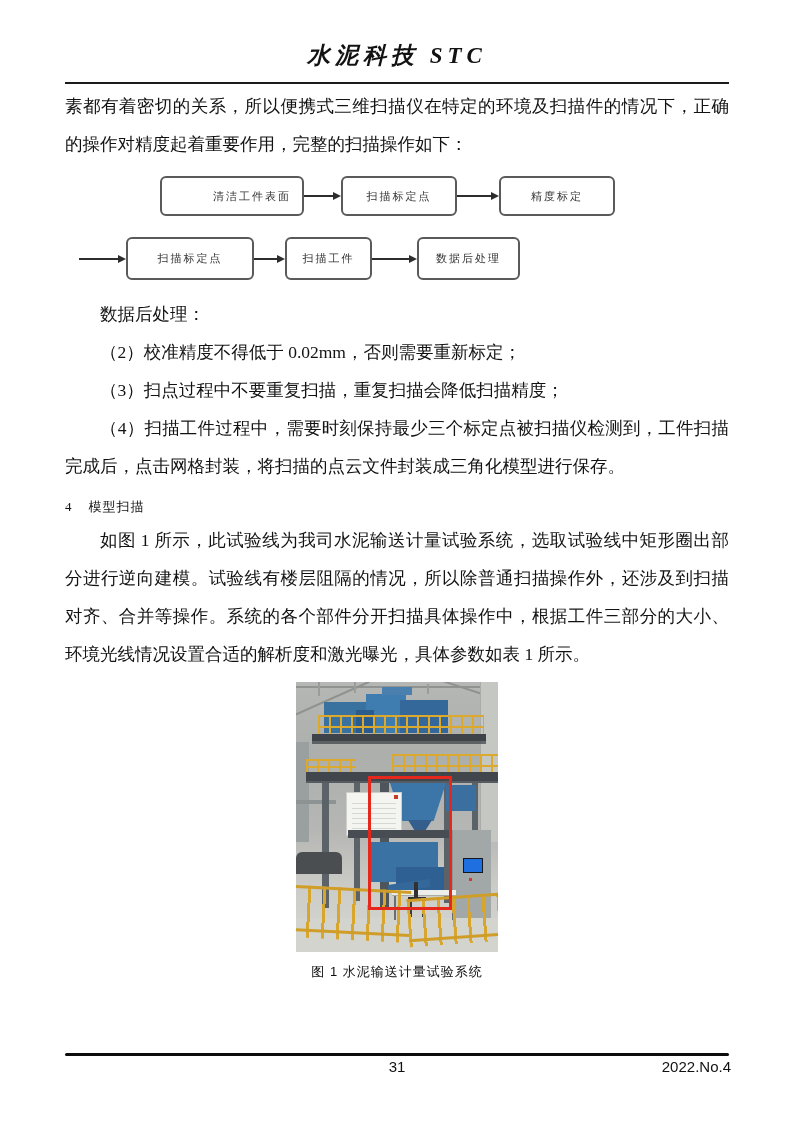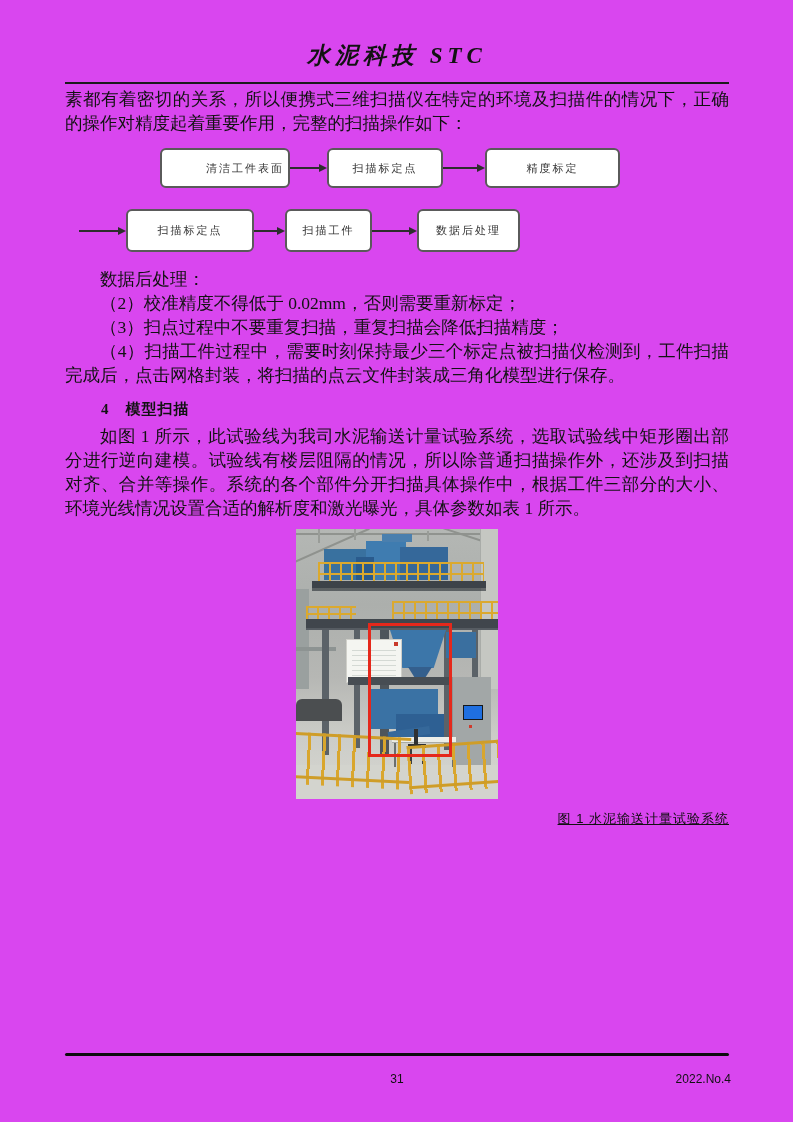--- a/index.html
+++ b/index.html
@@ -1,26 +1,26 @@
 <!DOCTYPE html>
 <html><head>
 <meta charset="utf-8">
 <style>
   html,body{margin:0;padding:0;background:#e8e8e8;}
-  .page{width:793px;height:1122px;position:relative;background:#d946ef;margin:0 auto;
+  .page{width:793px;height:1122px;position:relative;background:#ffffff;margin:0 auto;
         font-family:"Liberation Serif","DejaVu Serif",serif;color:#121212;overflow:hidden;}
   .content{position:absolute;left:65px;top:0;width:664px;}
 
   
   .journal-title{text-align:center;font-size:23px;font-weight:bold;font-style:italic;
                  letter-spacing:5px;padding-top:40px;}
   .header-rule{height:2px;background:#1b1b1b;margin-top:11px;}
 
   
-  .body-text{font-size:17.5px;line-height:24px;text-align:justify;}
+  .body-text{font-size:17.5px;line-height:38px;text-align:justify;}
   .intro{margin-top:3px;}
 
   
   .flowchart{margin-top:13px;font-family:"Liberation Sans","DejaVu Sans",sans-serif;}
   .flow-row{display:flex;align-items:center;}
   .flow-row.row1{margin-left:95px;}
   .flow-row.row2{margin-top:21px;margin-left:14px;}
   .flow-box{border:2px solid #5a5a5a;border-radius:6px;background:#fff;display:flex;
             align-items:center;justify-content:center;font-size:11px;color:#333;
             letter-spacing:2px;box-sizing:border-box;flex:none;}
@@ -29,73 +29,73 @@
   .arrow{display:flex;align-items:center;flex:none;}
   .arrow-shaft{height:2px;background:#2d2d2d;}
   .arrow-head{width:0;height:0;border-left:8px solid #2d2d2d;
               border-top:4.5px solid transparent;border-bottom:4.5px solid transparent;}
 
   
   .notes{margin-top:15px;}
   .notes p{margin:0;text-indent:2em;}
 
   
-  .section-heading{font-family:"Liberation Sans","DejaVu Sans",sans-serif;font-weight:bold;
-                   font-size:15px;margin-top:13px;letter-spacing:1px;margin-left:36px;}
+  .section-heading{font-family:"Liberation Sans","DejaVu Sans",sans-serif;font-weight:normal;
+                   font-size:13px;margin-top:13px;letter-spacing:1px;}
   .section-heading .num{margin-right:16px;font-family:"Liberation Serif",serif;}
   .section-para{margin:5px 0 0 0;text-indent:2em;}
 
   
-  .figure{margin-top:9px;text-align:right;text-decoration:underline;}
+  .figure{margin-top:9px;text-align:center;}
   .photo{width:202px;height:270px;margin:0 auto;position:relative;overflow:hidden;
          background:linear-gradient(180deg,#b4b7b4 0%,#acafac 28%,#b6b7b4 55%,#cbccc7 76%,#d7d7d2 100%);}
   .a{position:absolute;}
   .railing{background:
      linear-gradient(#dba92e,#dba92e) 0 0/100% 2px no-repeat,
      linear-gradient(#dba92e,#dba92e) 0 62%/100% 2px no-repeat,
      repeating-linear-gradient(90deg,#dba92e 0 2px,rgba(0,0,0,0) 2px 11px);}
   .fence{background:
      linear-gradient(#cf9d28,#cf9d28) 0 0/100% 3px no-repeat,
      linear-gradient(#cf9d28,#cf9d28) 0 88%/100% 3px no-repeat,
      repeating-linear-gradient(90deg,#d9a62d 0 3px,rgba(0,0,0,0) 3px 15px);}
   .caption{font-family:"Liberation Sans","DejaVu Sans",sans-serif;font-size:13px;
            margin-top:11px;color:#0e0e0e;letter-spacing:1px;}
 
   
   .footer{position:absolute;left:65px;width:664px;top:1053px;
           font-family:"Liberation Sans","DejaVu Sans",sans-serif;}
   .footer-rule{height:3px;background:#0c0c0c;border-radius:2px;}
-  .footer-row{position:relative;height:20px;margin-top:16px;font-size:12px;color:#111;}
+  .footer-row{position:relative;height:20px;margin-top:2px;font-size:15px;color:#111;}
   .page-num{position:absolute;left:50%;transform:translateX(-50%);}
   .issue{position:absolute;right:-2px;}
 </style>
 </head>
 <body>
 
 <div class="page">
   <div class="content">
 
     <div class="journal-title">水泥科技 STC</div>
     <div class="header-rule"></div>
 
     <p class="body-text intro" style="margin:3px 0 0 0;">素都有着密切的关系，所以便携式三维扫描仪在特定的环境及扫描件的情况下，正确的操作对精度起着重要作用，完整的扫描操作如下：</p>
 
     <div class="flowchart">
       <div class="flow-row row1">
-        <div class="flow-box" style="width:130px;padding-left:40px;">清洁工件表面</div>
+        <div class="flow-box" style="width:144px;padding-left:40px;">清洁工件表面</div>
         <div class="arrow">
           <div class="arrow-shaft" style="width:29px;"></div>
           <div class="arrow-head"></div>
         </div>
         <div class="flow-box" style="width:116px;">扫描标定点</div>
         <div class="arrow">
           <div class="arrow-shaft" style="width:34px;"></div>
           <div class="arrow-head"></div>
         </div>
-        <div class="flow-box" style="width:135px;">精度标定</div>
+        <div class="flow-box" style="width:116px;">精度标定</div>
       </div>
       <div class="flow-row row2">
         <div class="arrow">
           <div class="arrow-shaft" style="width:39px;"></div>
           <div class="arrow-head"></div>
         </div>
         <div class="flow-box" style="width:128px;">扫描标定点</div>
         <div class="arrow">
           <div class="arrow-shaft" style="width:23px;"></div>
           <div class="arrow-head"></div>

